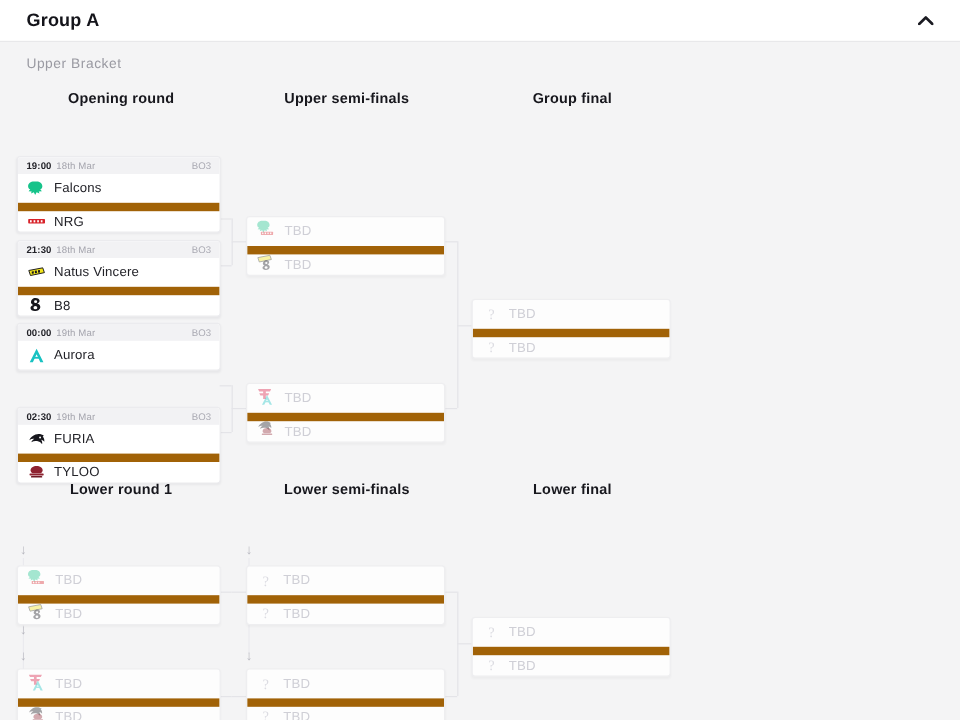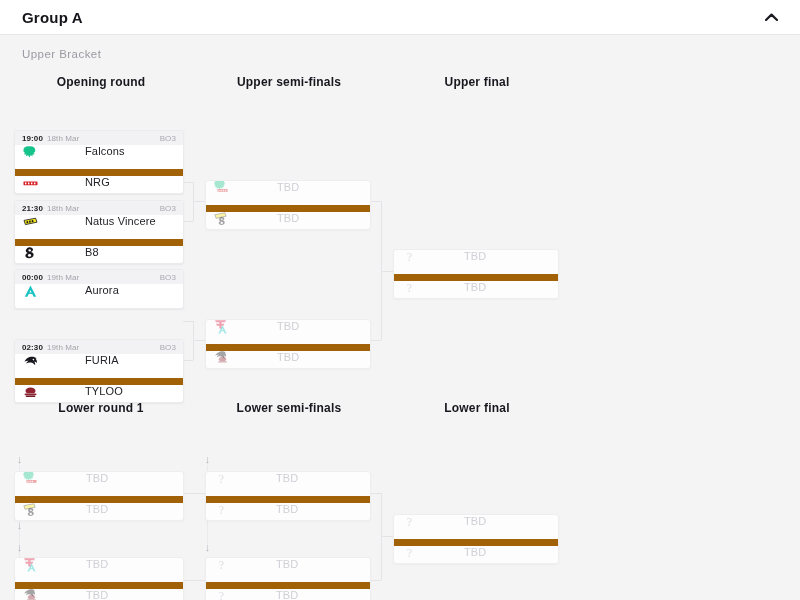--- a/index.html
+++ b/index.html
@@ -58,22 +58,22 @@
     height:14px;background:#f2f2f4;
     display:flex;align-items:center;
     padding:0 7px;box-sizing:border-box;
     font-size:8px;letter-spacing:.1px;
   }
   .meta-time{font-weight:bold;color:#232329;}
   .meta-date{color:#a3a3ac;margin-left:4px;}
   .meta-bo{margin-left:auto;color:#a9a9b2;}
 
   .team-row{
-    height:24px;display:flex;
-    padding:0 8px;box-sizing:border-box;gap:40px;
+    height:24px;display:flex;align-items:center;
+    padding:0 8px;box-sizing:border-box;
   }
   .team-row + .team-row{border-top:7px solid #a16207;}
   .team-name{font-size:11px;color:#232329;letter-spacing:.15px;}
   .ghost .team-name{color:#cfcfd6;}
   .logo{width:15px;height:15px;margin-right:7px;flex:none;position:relative;}
   .logo svg{display:block;}
 
   
   .logo-stack{width:17px;height:17px;margin-right:6px;flex:none;position:relative;}
   .logo-stack .l1,.logo-stack .l2{position:absolute;opacity:.38;}
@@ -118,21 +118,21 @@
   </div>
 </div>
 
 <div class="bracket-canvas">
 
   <div class="section-label" style="left:22px;top:13px;">Upper Bracket</div>
   <div class="section-label" style="left:22px;top:340px;">Lower Bracket</div>
 
   <div class="round-title" style="left:204px;top:40px;width:170px;">Upper semi-finals</div>
   <div class="round-title" style="left:16px;top:40px;width:170px;">Opening round</div>
-  <div class="round-title" style="left:392px;top:40px;width:170px;">Upper final</div>
+  <div class="round-title" style="left:392px;top:40px;width:170px;">Group final</div>
 
   <div class="round-title" style="left:16px;top:366px;width:170px;">Lower round 1</div>
   <div class="round-title" style="left:204px;top:366px;width:170px;">Lower semi-finals</div>
   <div class="round-title" style="left:392px;top:366px;width:170px;">Lower final</div>
 
   <div class="conn h" style="left:183px;top:147px;width:10px;"></div>
   <div class="conn h" style="left:183px;top:186px;width:10px;"></div>
   <div class="conn v" style="left:193px;top:147px;height:39px;"></div>
   <div class="conn h" style="left:193px;top:166px;width:12px;"></div>
 

